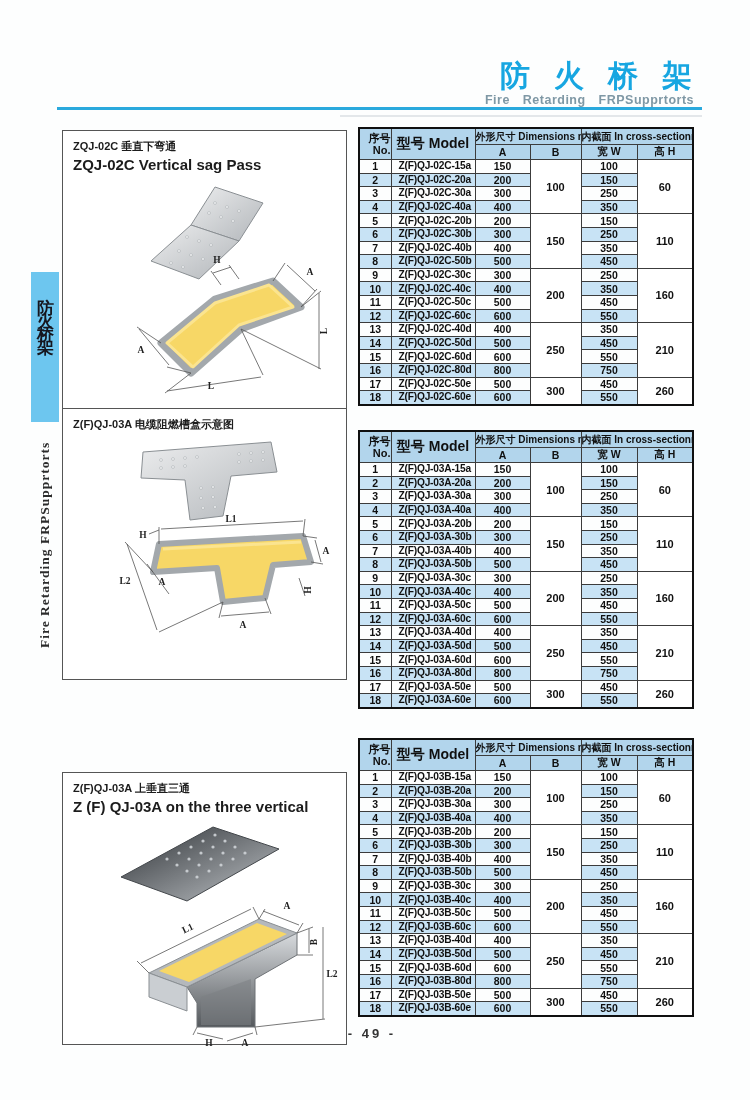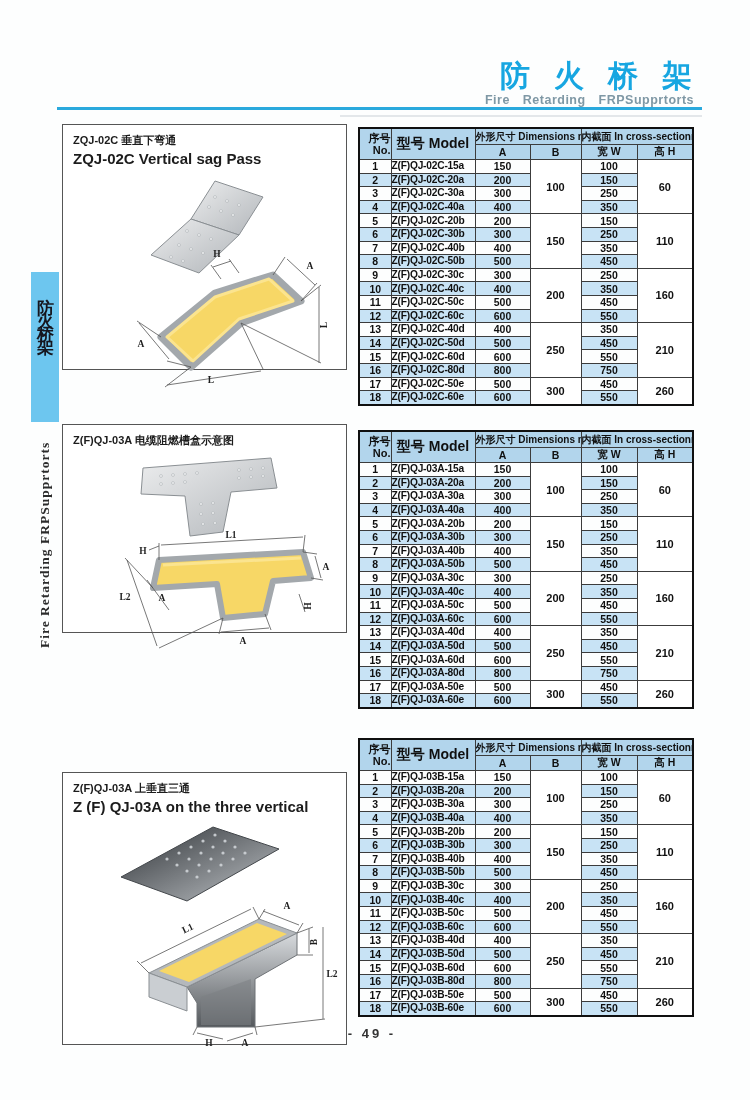--- a/index.html
+++ b/index.html
@@ -14,36 +14,36 @@
   .brand-rule-shadow{position:absolute;left:340px;right:48px;top:115px;height:2px;background:#e3e7ea;}
 
   .side-tab{position:absolute;left:31px;top:272px;width:28px;height:150px;background:#6dc6ef;
        writing-mode:vertical-rl;text-orientation:upright;font-size:17px;font-weight:bold;
        color:#16161e;letter-spacing:13px;padding-top:13px;box-sizing:border-box;line-height:28px;}
   .side-rot{position:absolute;left:30px;top:428px;width:30px;height:220px;writing-mode:vertical-rl;
        transform:rotate(180deg);font-family:"Liberation Serif",serif;font-weight:bold;
        font-size:13.5px;color:#2b2b2b;line-height:30px;letter-spacing:1px;white-space:nowrap;}
 
   .panel{position:absolute;left:62px;width:285px;border:1px solid #555;background:#fff;box-sizing:border-box;}
-  #panel1{top:124px;height:246px;} #panel2{top:424px;height:209px;} #panel3{top:772px;height:273px;}
+  #panel1{top:130px;height:281px;} #panel2{top:408px;height:272px;} #panel3{top:772px;height:273px;}
   .tzh{margin:8px 0 0 10px;font-size:11px;font-weight:bold;color:#1c1c1c;}
   .ten{margin:2px 0 0 10px;font-size:15px;font-weight:bold;color:#1c1c1c;}
   .diag{display:block;margin:0 auto;}
   .dimt{font-family:"Liberation Serif",serif;font-size:9.5px;fill:#1f1f1f;font-weight:bold;text-anchor:middle;}
 
   .tbl{position:absolute;left:358px;width:334px;}
   #tbl1{top:127px;} #tbl2{top:430px;} #tbl3{top:738px;}
   table{border-collapse:collapse;width:334px;table-layout:fixed;border:2px solid #101010;}
   th,td{border:1px solid #3c3c3c;padding:0;text-align:center;color:#101010;overflow:hidden;white-space:nowrap;}
   thead th{background:#b2d5ec;font-weight:bold;font-size:10px;}
   .h-top{height:15px;} .h-sub{height:13px;font-size:10.5px;}
   th.no-h{font-size:11px;line-height:1.1;text-align:right;}
   th.model-h{font-size:14px;}
   tbody td{height:12.6px;font-weight:bold;font-size:10.5px;line-height:12px;}
-  td.model{text-align:left;padding-left:0;font-size:10.2px;letter-spacing:-.2px;}
+  td.model{text-align:left;padding-left:7px;font-size:10.2px;letter-spacing:-.2px;}
   tr.alt td{background:#c8e3f5;}
   td.merged{background:#fff !important;font-size:11px;}
 
   .footer{position:absolute;top:1026px;left:0;width:744px;text-align:center;font-size:13px;
        color:#333;letter-spacing:3px;font-weight:bold;}
 </style>
 </head>
 <body>
 
 <div class="brand-title">防火桥架</div>

